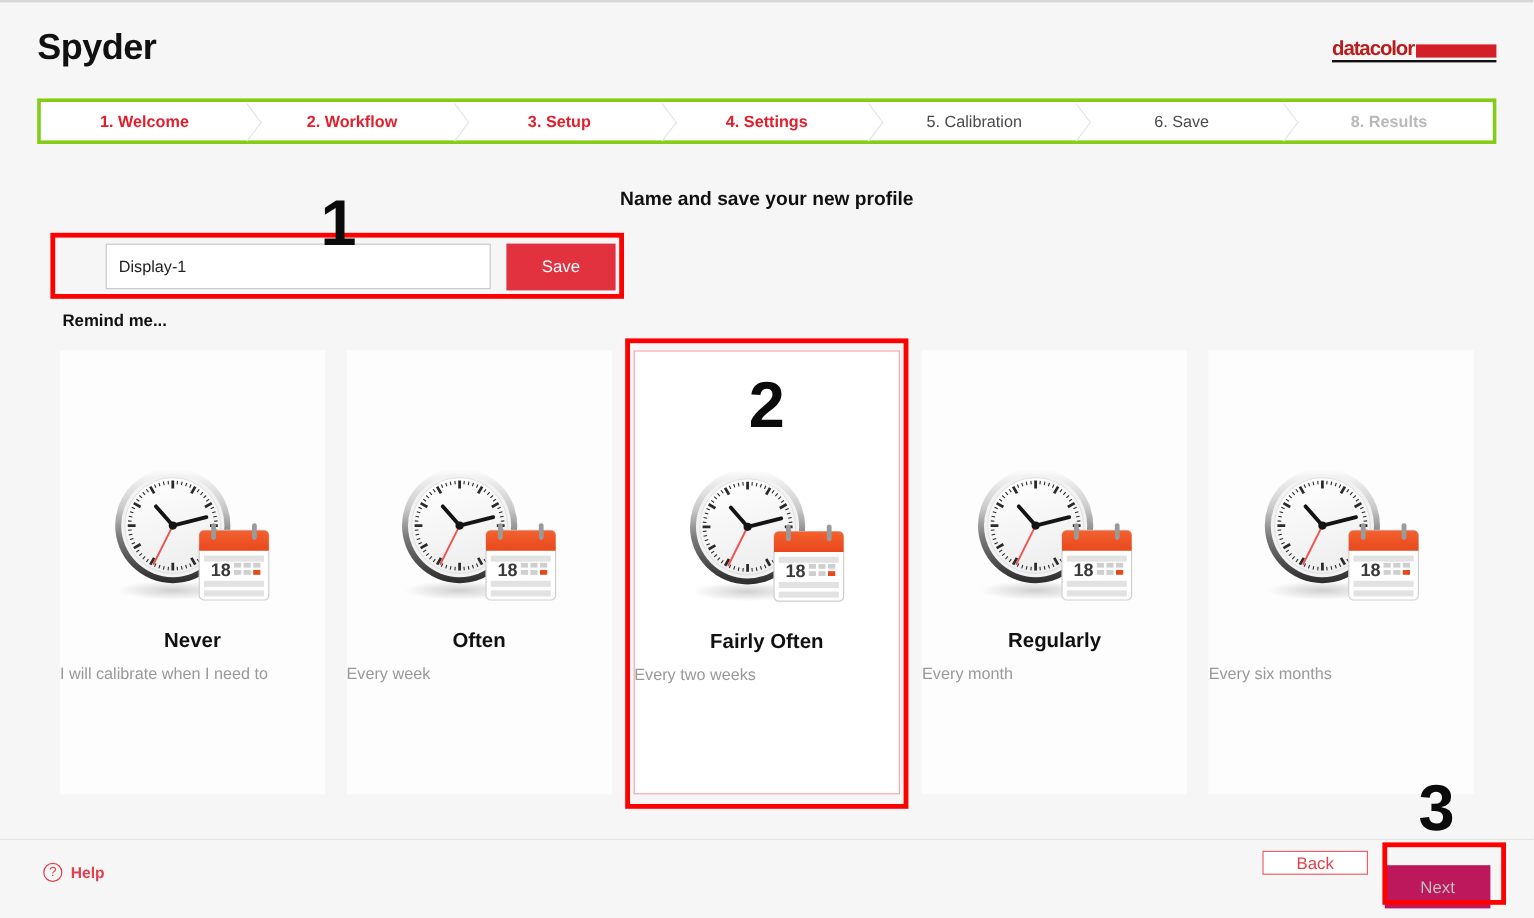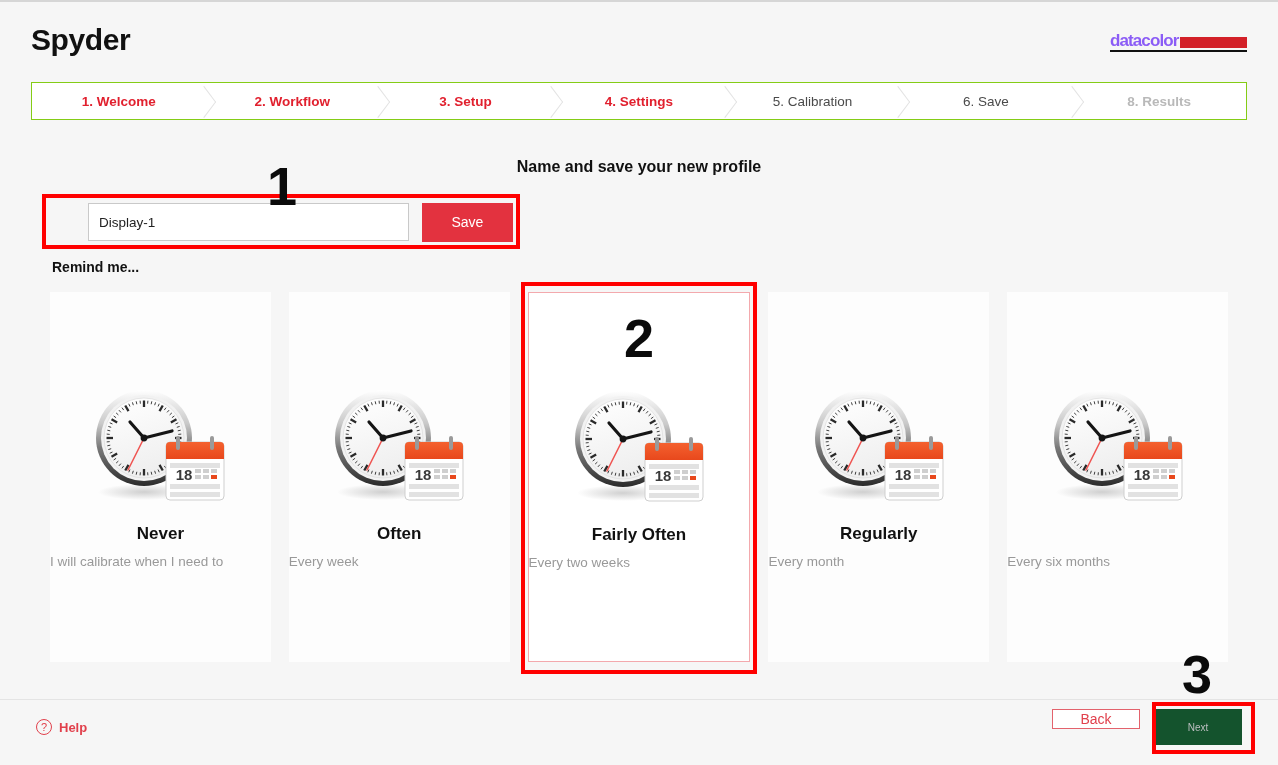--- a/index.html
+++ b/index.html
@@ -24,32 +24,32 @@
   .app-title {
     position: absolute; left: 31px; top: 21px;
     font-size: 30px; font-weight: bold; color: #111; letter-spacing: -0.4px;
   }
   .logo {
     position: absolute; right: 31px; top: 30px;
     width: 137px;
   }
   .logo-row { display: flex; align-items: flex-end; height: 17px; }
   .logo-word {
-    font-size: 17px; font-weight: bold; color: #8b5cf6;
+    font-size: 17px; font-weight: bold; color: #b91c1c;
     letter-spacing: -0.9px; line-height: 17px;
   }
   .logo-bar { flex: 1; height: 11px; background: #d32028; margin-left: 2px; margin-bottom: 1px; }
   .logo-underline { height: 2px; background: #111; margin-top: 1px; }
 
   
   .steps {
     position: absolute; left: 31px; top: 80px;
     width: 1216px; height: 38px;
     background: #ffffff;
-    border: 1px solid #84cc16;
+    border: 3px solid #84cc16;
     display: flex;
   }
   .step {
     position: relative; flex: 1;
     display: flex; align-items: center; justify-content: center;
     font-size: 13.5px; font-weight: bold;
     color: #e1202e;
     background: transparent;
   }
   .step.muted { color: #b9b9b9; }
@@ -165,27 +165,27 @@
   .back-btn {
     position: absolute; right: 138px; top: 9px;
     width: 88px; height: 20px;
     background: #ffffff;
     border: 1px solid #e3626c;
     color: #e1404c;
     font-family: "Liberation Sans", sans-serif;
     font-size: 14px; cursor: pointer;
   }
   .next-btn {
-    position: absolute; right: 36px; top: 9px;
+    position: absolute; right: 36px; top: 21px;
     width: 88px; height: 36px;
-    background: #14532d;
+    background: #be185d;
     border: none;
     color: #bdbfc1;
     font-family: "Liberation Sans", sans-serif;
-    font-size: 10px; cursor: default;
+    font-size: 14px; cursor: default;
   }
 
   
   .anno { position: absolute; border: 4px solid #ff0000; pointer-events: none; z-index: 30; }
   .anno-num {
     position: absolute; z-index: 31;
     font-size: 54px; font-weight: bold; color: #0b0b0b; line-height: 1;
     pointer-events: none;
   }
   #anno-1 { left: 42px; top: 192px; width: 478px; height: 55px; }

